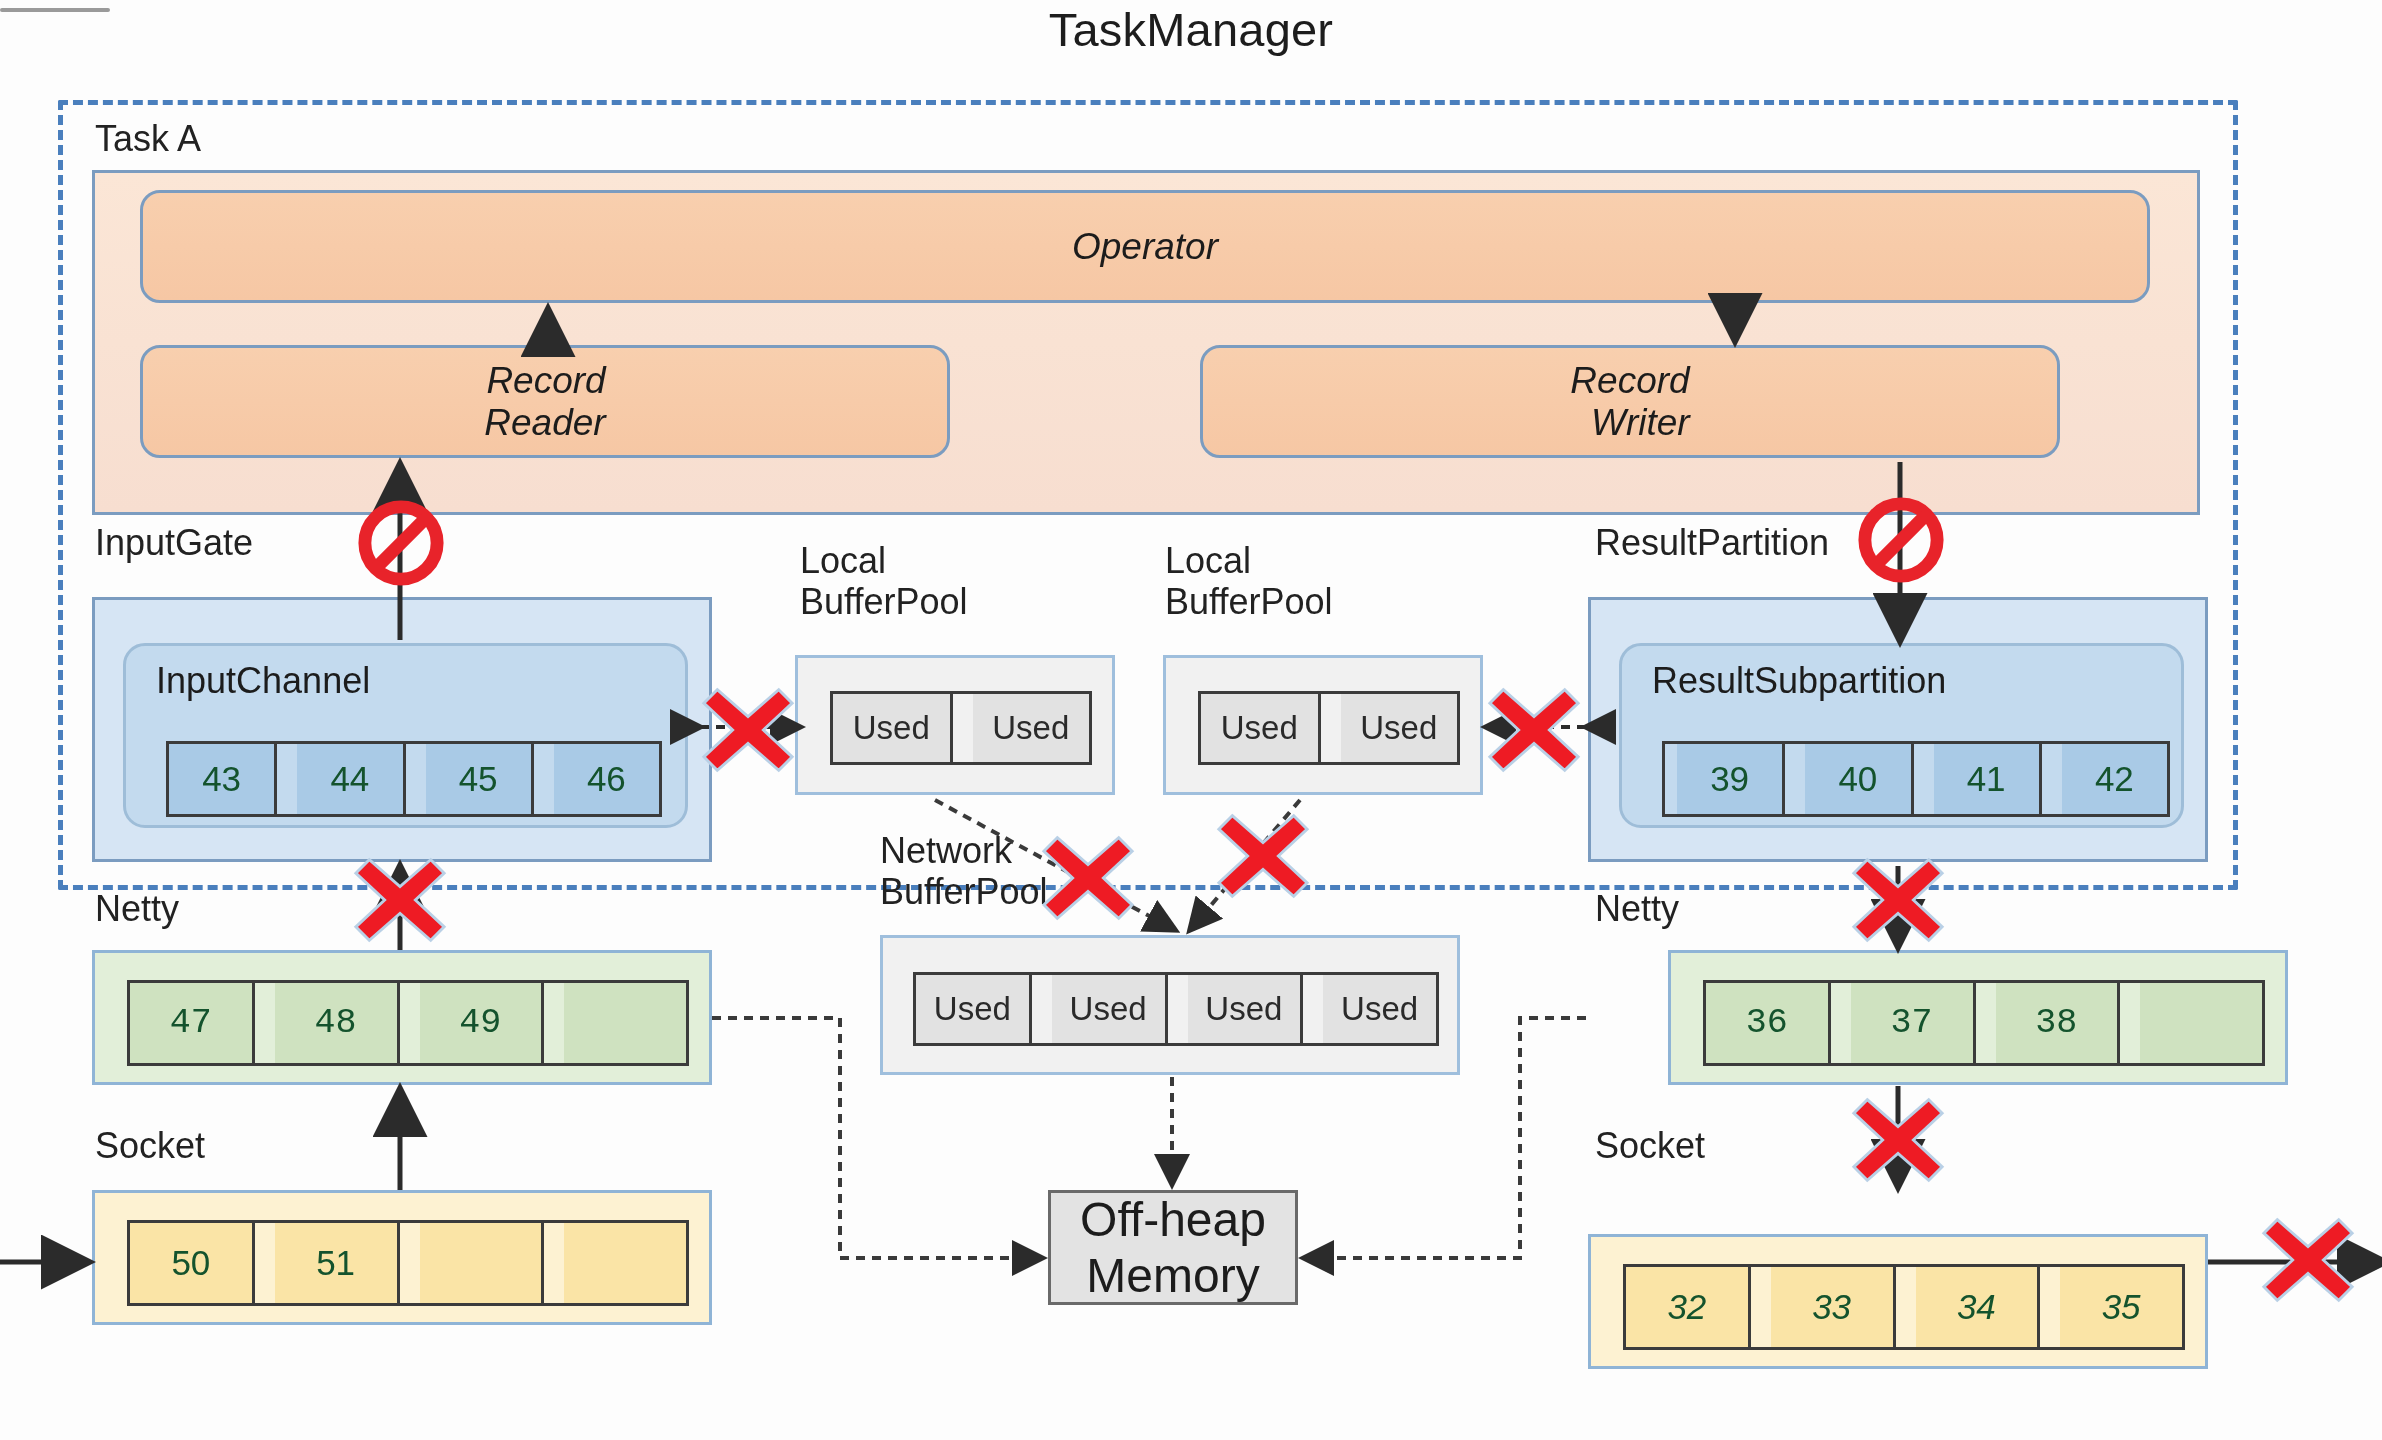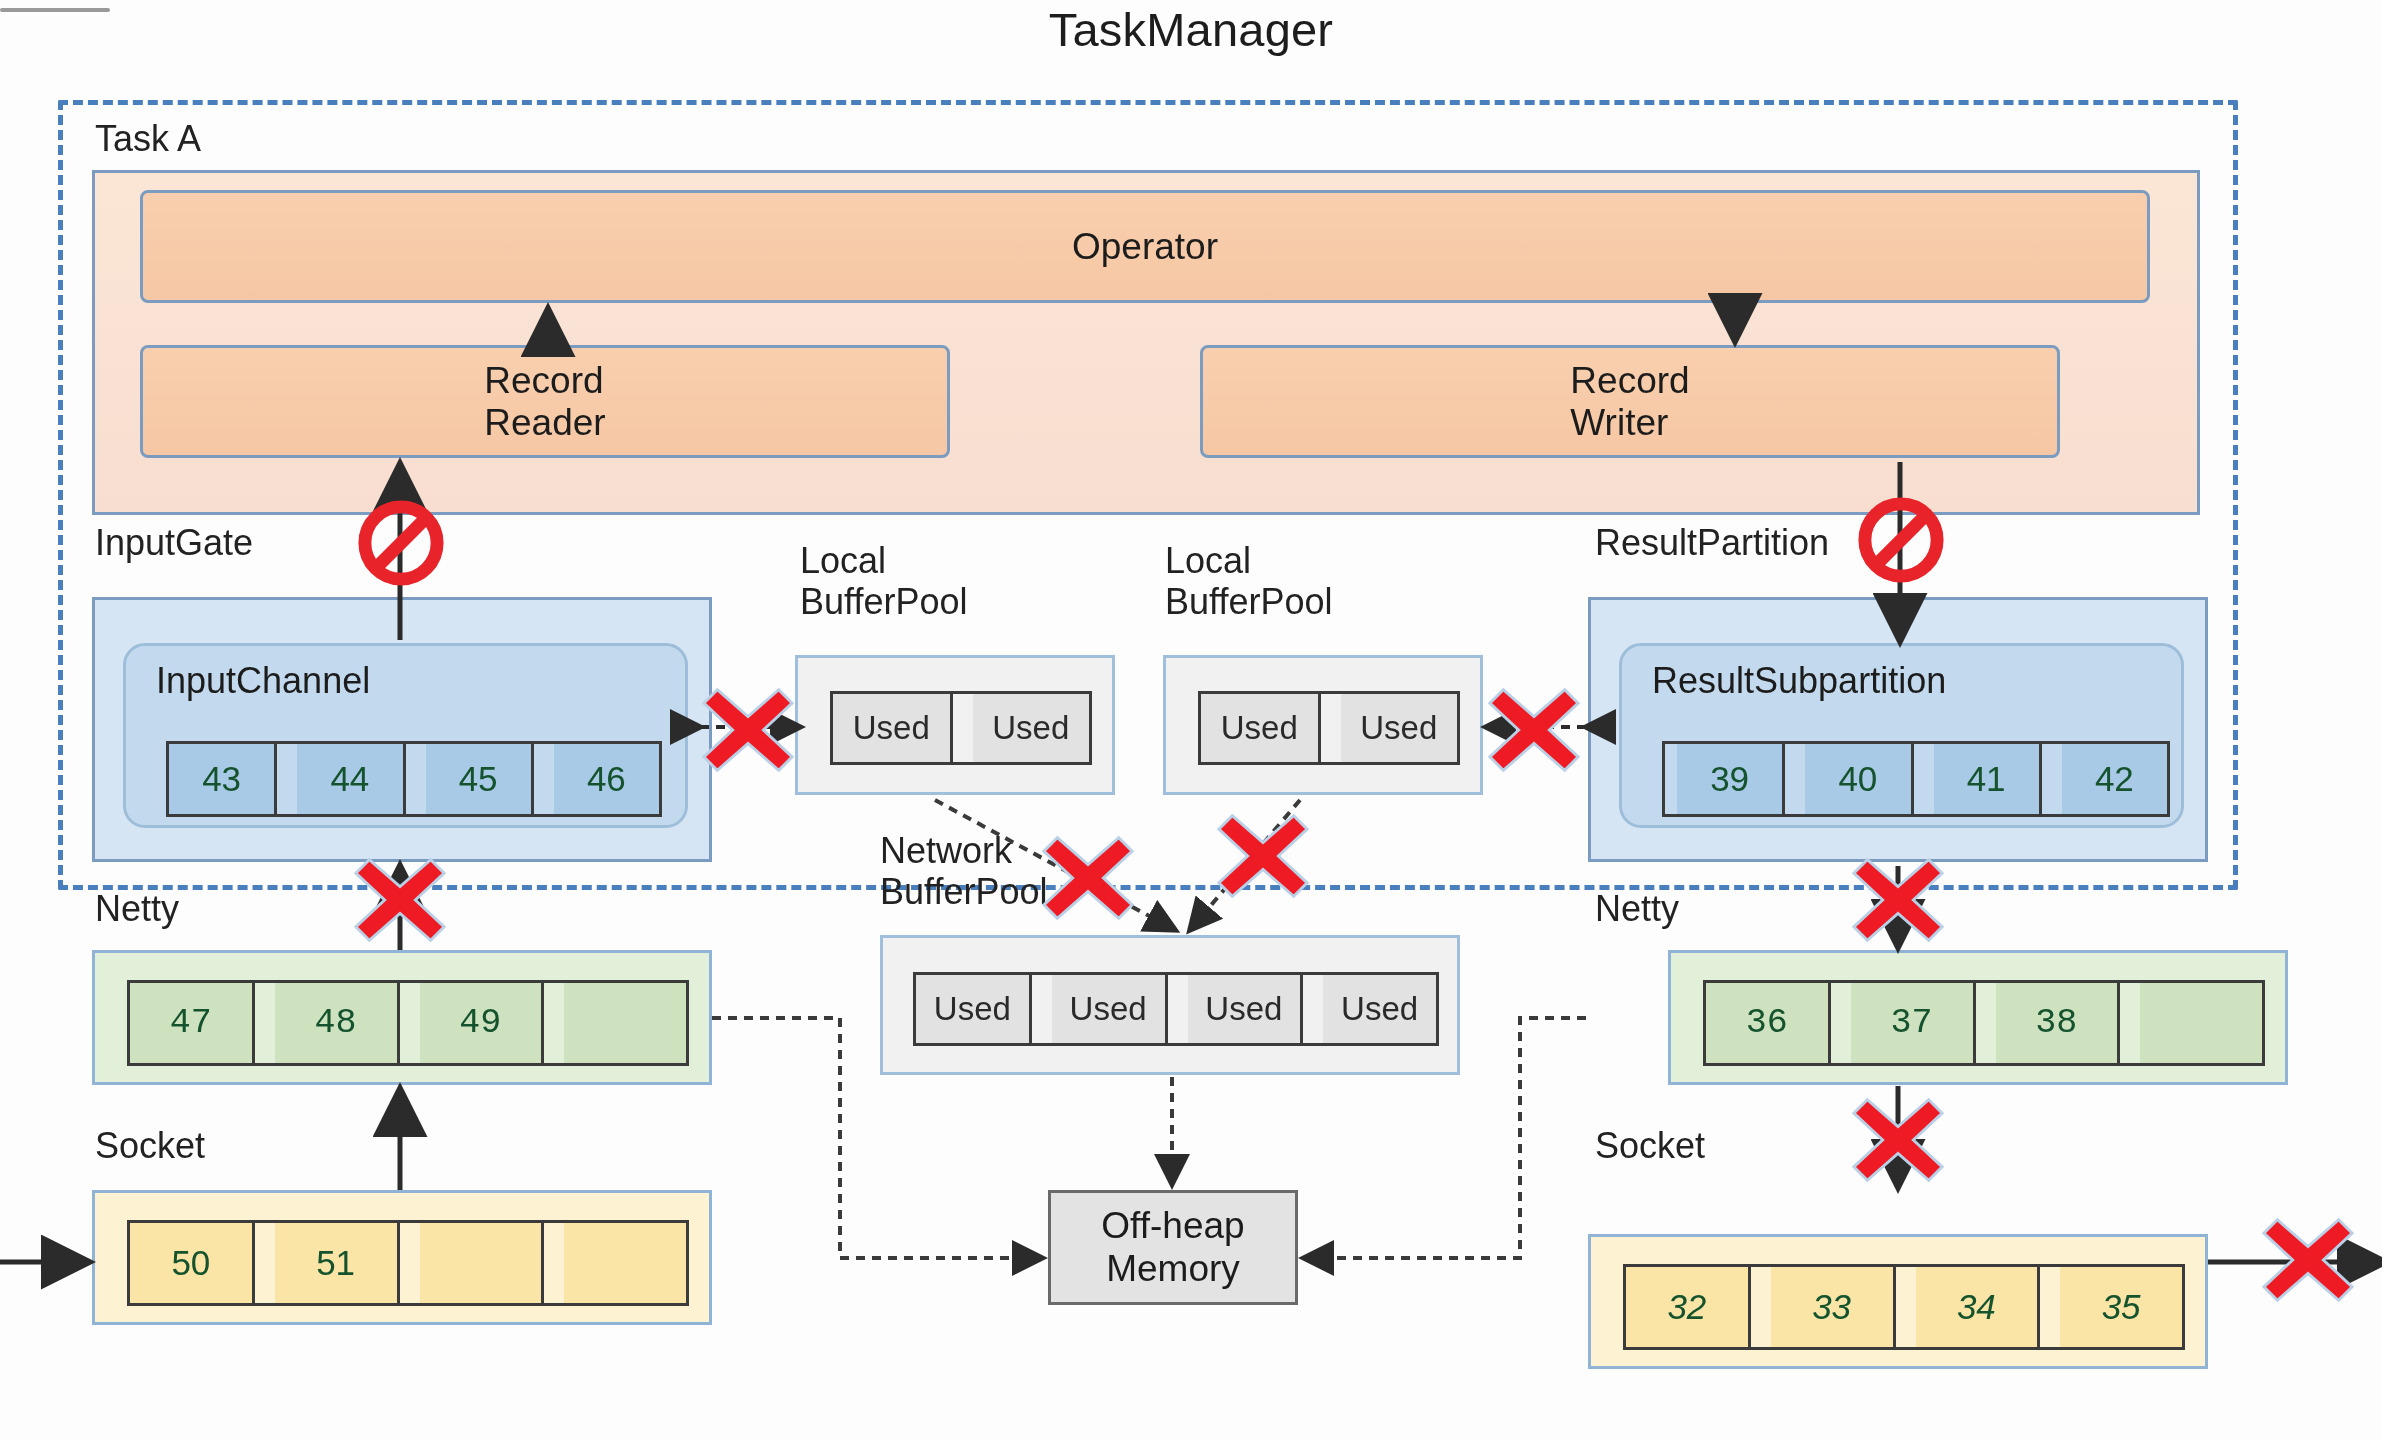--- a/index.html
+++ b/index.html
@@ -17,24 +17,24 @@
 
   
   .tmBox{left:58px;top:100px;width:2180px;height:790px;border:5px dashed #4a7fbd;border-radius:2px;background:transparent;}
 
   
   .taskALabel{left:95px;top:118px;font-size:36px;color:#222;}
   .taskABox{left:92px;top:170px;width:2108px;height:345px;border:3px solid #7b9cc0;
             background:linear-gradient(180deg,#fbe6d6 0%,#f7ded0 100%);}
 
   
-  .orangeBox{border:3px solid #7b9cc0;border-radius:8px;
+  .orangeBox{border:3px solid #7b9cc0;border-radius:20px;
              background:linear-gradient(180deg,#f8cfae 0%,#f6c7a4 100%);
-             display:flex;align-items:center;justify-content:center;text-align:left;
-             font-size:37px;color:#1c1c1c;line-height:1.12;}
+             display:flex;align-items:center;justify-content:center;text-align:right;
+             font-size:37px;color:#1c1c1c;line-height:1.12;font-style:italic;}
   .operatorBox{left:140px;top:190px;width:2010px;height:113px;}
   .recReaderBox{left:140px;top:345px;width:810px;height:113px;}
   .recWriterBox{left:1200px;top:345px;width:860px;height:113px;}
 
   
   .gateLabel{font-size:36px;color:#222;}
   .blueOuter{border:3px solid #7b9cc0;background:#d6e5f4;}
   .blueInner{border:3px solid #9ebdd8;border-radius:22px;background:#c3daee;}
 
   .inputGateLabel{left:95px;top:522px;}
@@ -85,21 +85,21 @@
   .socketLeftLabel{left:95px;top:1125px;}
   .socketRightLabel{left:1595px;top:1125px;}
   .socketBox{border:3px solid #8fb4d6;background:#fdf2d2;}
   .socketLeftBox{left:92px;top:1190px;width:620px;height:135px;}
   .socketRightBox{left:1588px;top:1234px;width:620px;height:135px;font-style:italic;}
   .socketCells{left:32px;top:27px;width:556px;}
 
   
   .offheapBox{left:1048px;top:1190px;width:250px;height:115px;border:3px solid #6a6a6a;
               background:#e3e3e3;display:flex;align-items:center;justify-content:center;
-              text-align:center;font-size:37px;color:#1c1c1c;line-height:1.15;}
+              text-align:center;font-size:48px;color:#1c1c1c;line-height:1.15;}
 
   svg.ov{position:absolute;left:0;top:0;width:2382px;height:1440px;pointer-events:none;}
 
   
   .redx{position:absolute;width:96px;height:96px;}
   .noentry{position:absolute;width:86px;height:86px;}
 </style>
 </head>
 <body>
 

